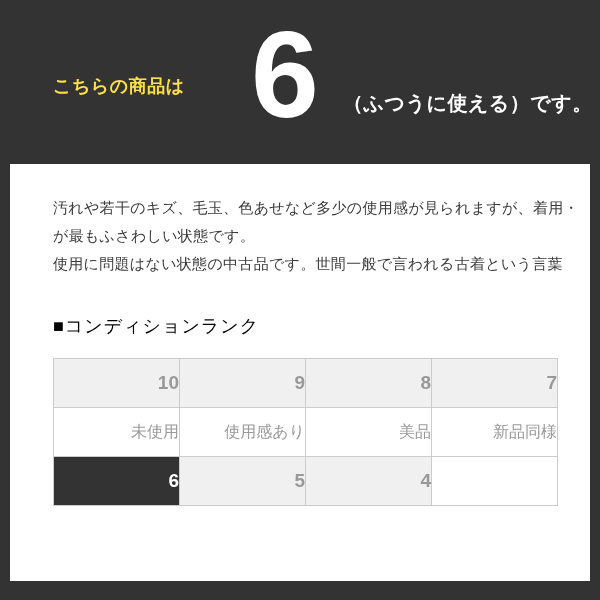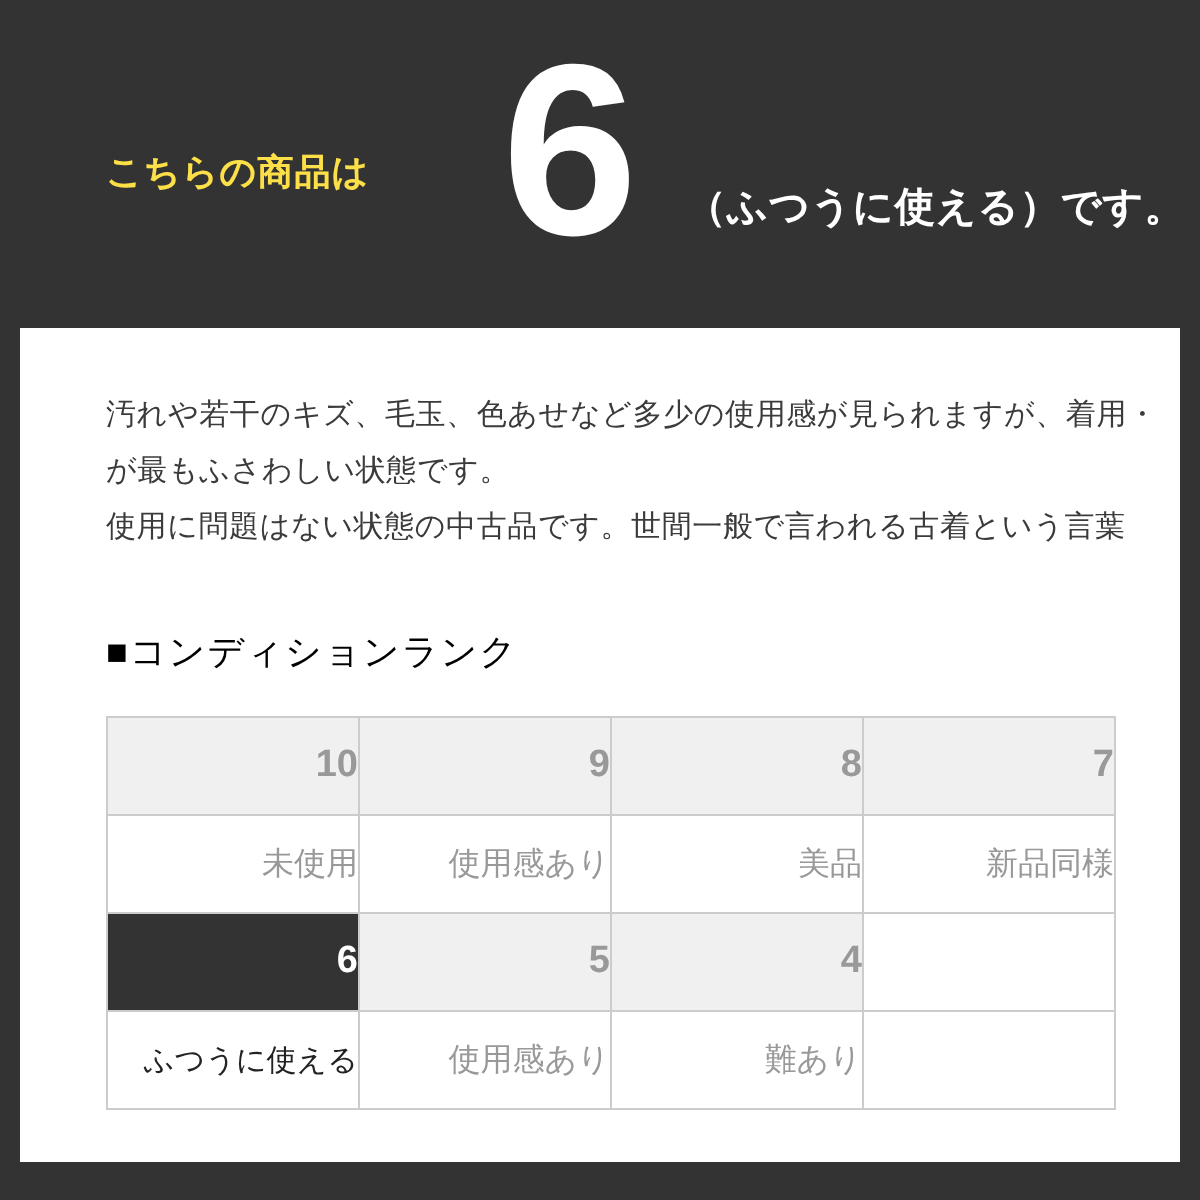--- a/index.html
+++ b/index.html
@@ -156,21 +156,15 @@
         <td class="lbl">使用感あり</td>
         <td class="lbl">美品</td>
         <td class="lbl">新品同様</td>
       </tr>
       <tr>
         <td class="hl-num">6</td>
         <td class="num">5</td>
         <td class="num">4</td>
         <td class="blank"></td>
       </tr>
-      <tr>
-        <td class="hl-lbl">ふつうに使える</td>
-        <td class="lbl">使用感あり</td>
-        <td class="lbl">難あり</td>
-        <td class="blank"></td>
-      </tr>
     </tbody>
   </table>
 </div>
 
 </body></html>

